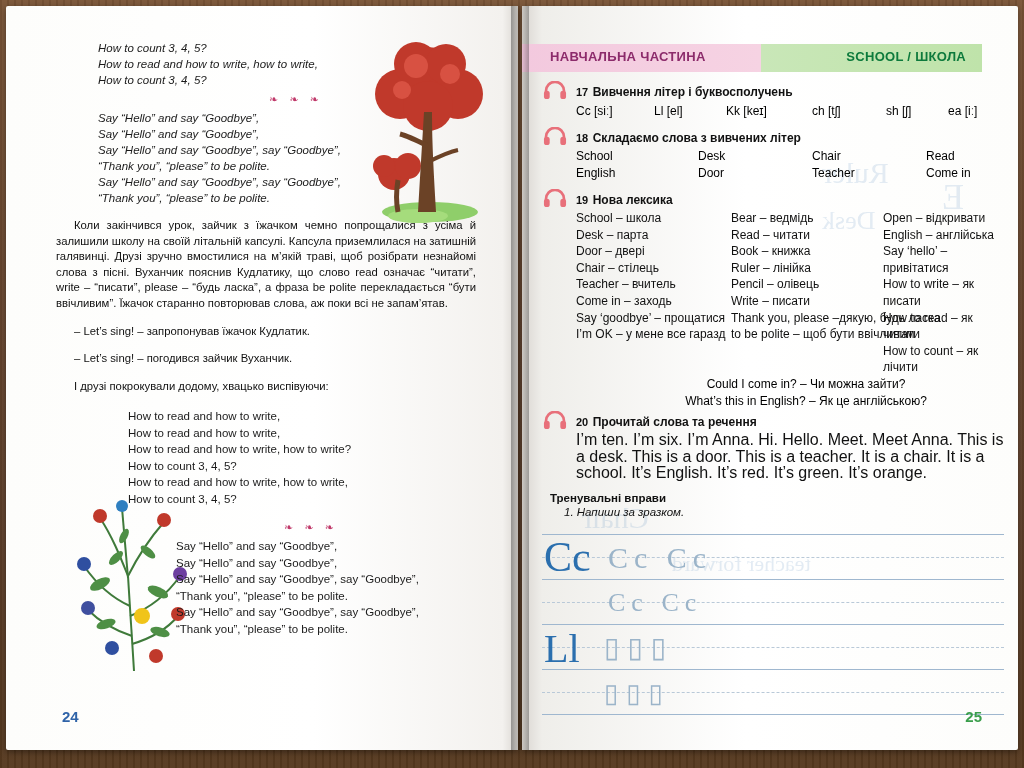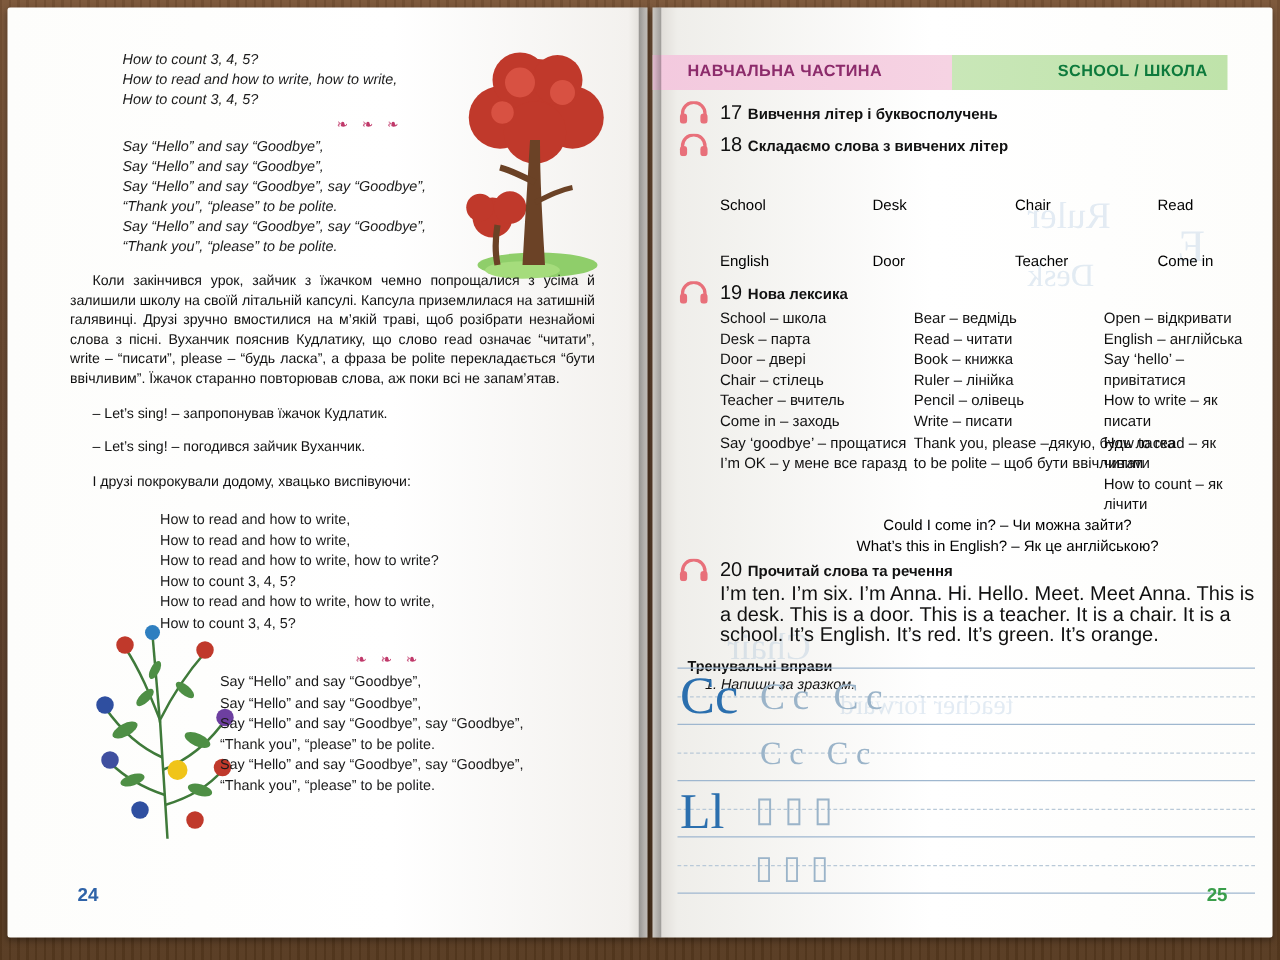--- a/index.html
+++ b/index.html
@@ -80,25 +80,25 @@
   }
   .rp-header .right{
     position:absolute;right:16px;top:5px;color:#0d7a3c;font-weight:bold;font-size:13px;letter-spacing:.3px;
   }
   .rp-body{position:absolute;left:18px;top:76px;width:466px;}
   .task{margin-bottom:3px;position:relative;padding-left:36px;}
   .hp{
     position:absolute;left:2px;top:-1px;width:26px;height:18px;
   }
   .task-title{font-weight:bold;font-size:12px;color:#111;}
-  .task-num{font-weight:normal;font-size:16px;color:#111;}
+  .task-num{font-weight:bold;font-size:11px;color:#111;}
   .letters{display:flex;gap:0;font-size:12px;line-height:18px;margin-top:2px;}
   .letters span{display:inline-block;}
   .cols4{display:flex;font-size:12px;line-height:17px;}
-  .cols4 span{display:inline-block;margin-top:28px;}
+  .cols4 span{display:inline-block;}
   .vocab{display:flex;font-size:12px;line-height:16.6px;color:#111;margin-top:2px;}
   .vocab .col{}
   .vocab-center{font-size:12px;line-height:16.6px;text-align:center;}
   .read-block{font-size:16px;line-height:16.5px;color:#111;margin-top:2px;}
   .exer-title{font-weight:bold;font-size:11.5px;margin-top:10px;color:#111;}
   .exer-sub{font-style:italic;font-size:11.5px;margin:2px 0 4px 14px;color:#111;}
   
   .practice{position:absolute;left:20px;top:528px;width:462px;}
   .pline{position:relative;height:44px;border-bottom:1px solid #9fb7cf;}
   .pline:before{
@@ -251,20 +251,28 @@
     <div class="rp-body">
 
       <div class="task">
         <svg class="hp" viewBox="0 0 30 22">
           <path d="M4 15 V12 a11 11 0 0 1 22 0 v3" stroke="#e8707a" stroke-width="3.2" fill="none"></path>
           <rect x="1.5" y="12" width="7" height="10" rx="3.2" fill="#e8707a"></rect>
           <rect x="21.5" y="12" width="7" height="10" rx="3.2" fill="#e8707a"></rect>
         </svg>
         <span class="task-num">17</span>
         <span class="task-title">Вивчення літер і буквосполучень</span>
+        <div class="letters">
+          <span style="width:78px">Cc [siː]</span>
+          <span style="width:72px">Ll [el]</span>
+          <span style="width:86px">Kk [keɪ]</span>
+          <span style="width:74px">ch [tʃ]</span>
+          <span style="width:62px">sh [ʃ]</span>
+          <span>ea [iː]</span>
+        </div>
       </div>
 
       <div class="task" style="margin-top:8px;">
         <svg class="hp" viewBox="0 0 30 22">
           <path d="M4 15 V12 a11 11 0 0 1 22 0 v3" stroke="#e8707a" stroke-width="3.2" fill="none"></path>
           <rect x="1.5" y="12" width="7" height="10" rx="3.2" fill="#e8707a"></rect>
           <rect x="21.5" y="12" width="7" height="10" rx="3.2" fill="#e8707a"></rect>
         </svg>
         <span class="task-num">18</span>
         <span class="task-title">Складаємо слова з вивчених літер</span>

